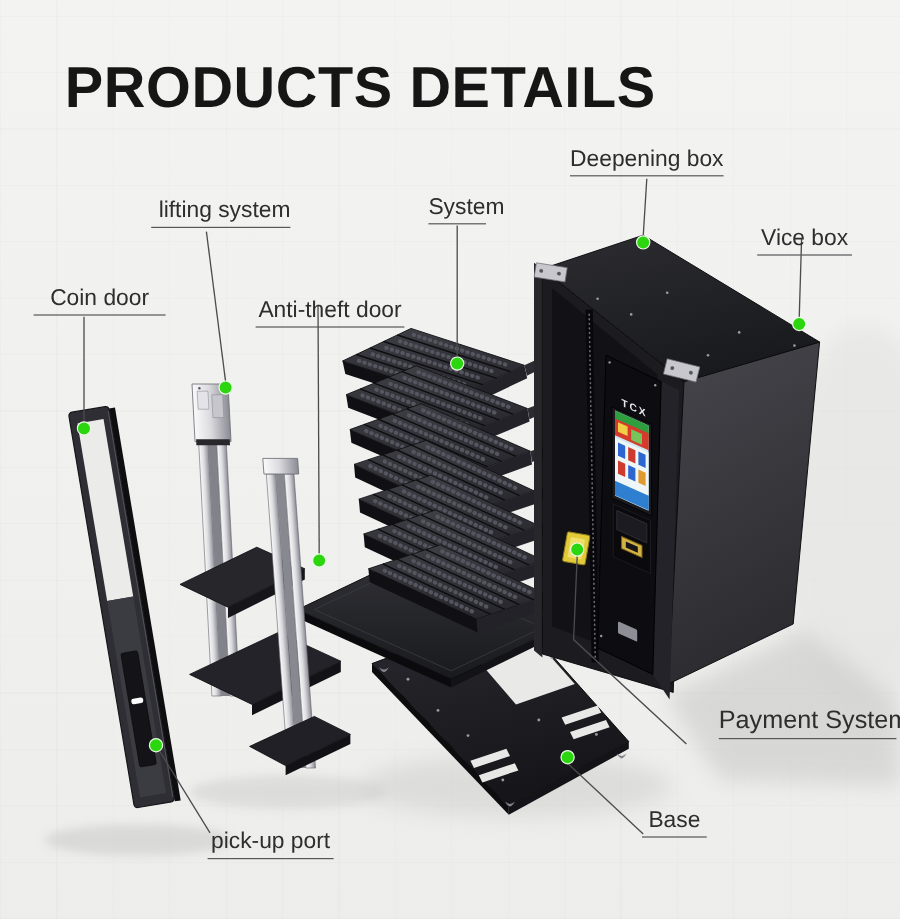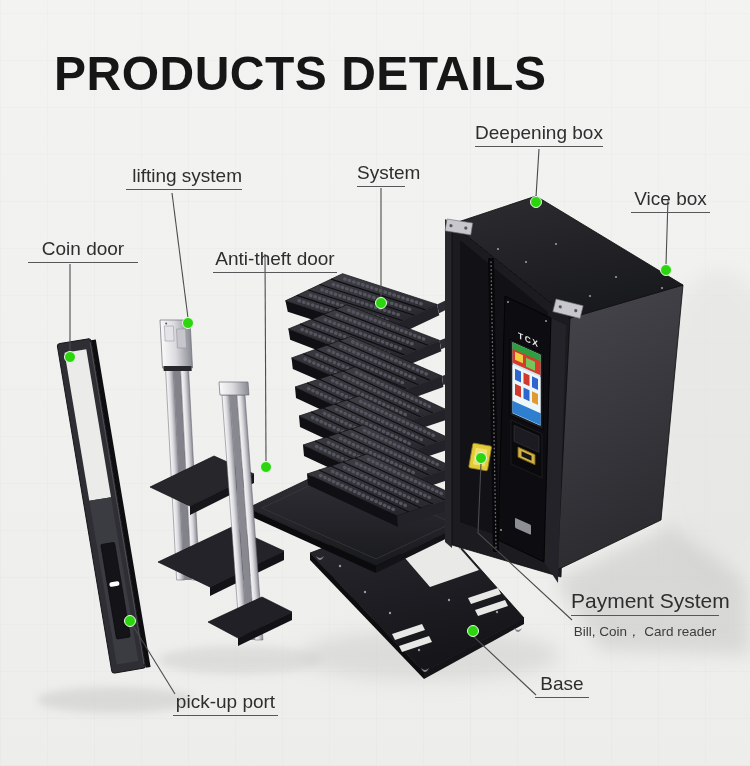--- a/index.html
+++ b/index.html
@@ -19,21 +19,21 @@
     position:absolute;left:54px;top:46px;
     font-size:48px;font-weight:700;color:#161616;letter-spacing:0.5px;
     white-space:nowrap;
   }
   .illo{position:absolute;left:0;top:0;width:750px;height:766px;}
   .callout{
     position:absolute;text-align:center;color:#2e2e2e;font-size:19px;
     border-bottom:1px solid #57575a;padding-bottom:3px;line-height:21px;
     white-space:nowrap;
   }
-  .callout.big{font-size:21px;line-height:23px;}
+  .callout.big{font-size:21px;line-height:23px;margin-left:28px;}
   .callout-sub{
     position:absolute;text-align:center;color:#3d3d3d;font-size:13.5px;
     white-space:nowrap;
   }
   
   .c-glass{left:28px;top:238px;width:110px;}
   .c-lift{left:126px;top:165px;width:116px;text-align:right;}
   .c-theft{left:213px;top:227px;width:124px;margin-top:21px;}
   .c-slots{left:357px;top:162px;width:48px;}
   .c-deep{left:475px;top:122px;width:128px;}
@@ -313,17 +313,16 @@
 
   <div class="page-title">PRODUCTS DETAILS</div>
 
   <div class="callout c-glass">Coin door</div>
   <div class="callout c-lift">lifting system</div>
   <div class="callout c-theft">Anti-theft door</div>
   <div class="callout c-slots">System</div>
   <div class="callout c-deep">Deepening box</div>
   <div class="callout c-vice">Vice box</div>
   <div class="callout big c-pay">Payment System</div>
-  <div class="callout-sub c-paysub">Bill, Coin， Card reader</div>
   <div class="callout c-pickup">pick-up port</div>
   <div class="callout c-base">Base</div>
 
 </div>
 
 </body></html>

